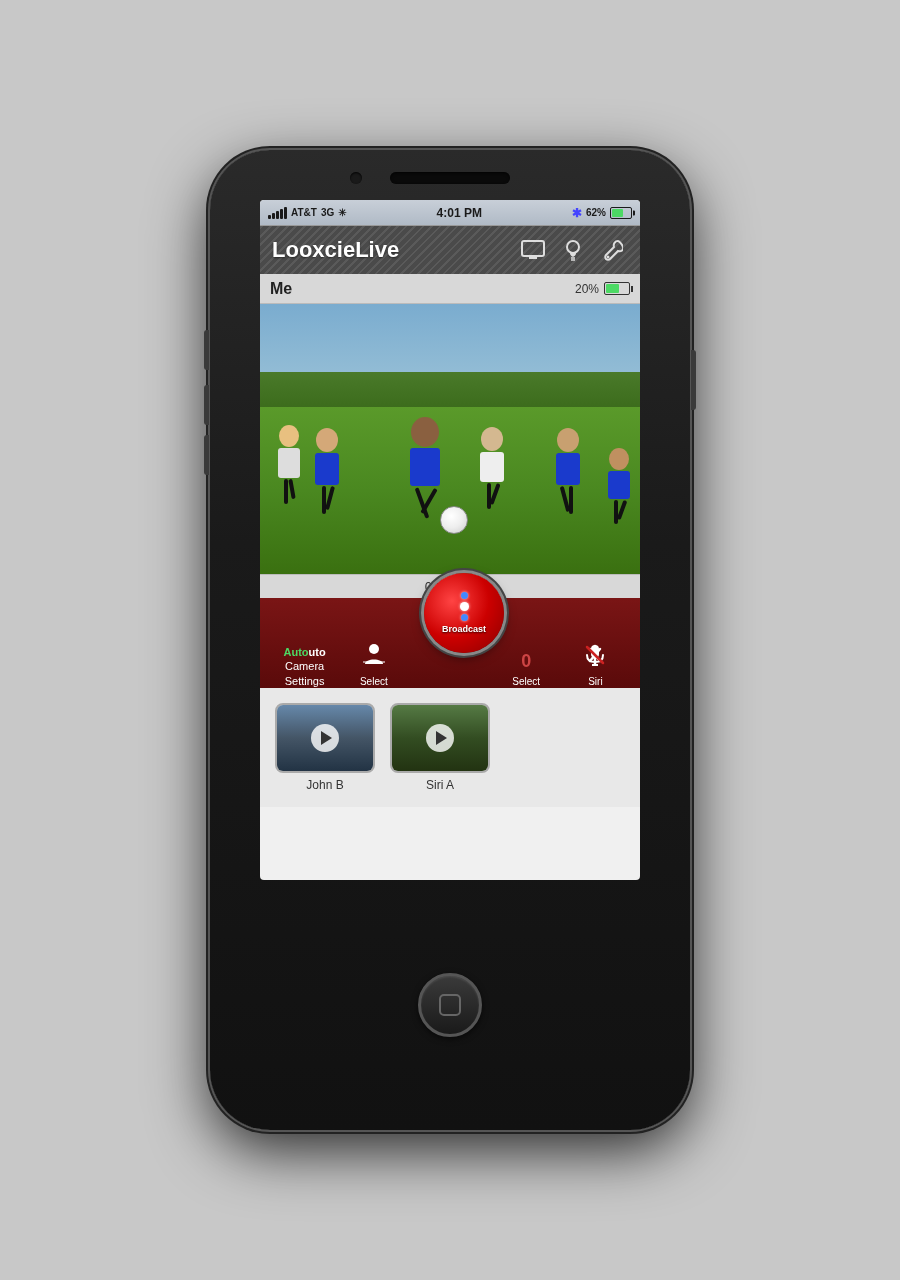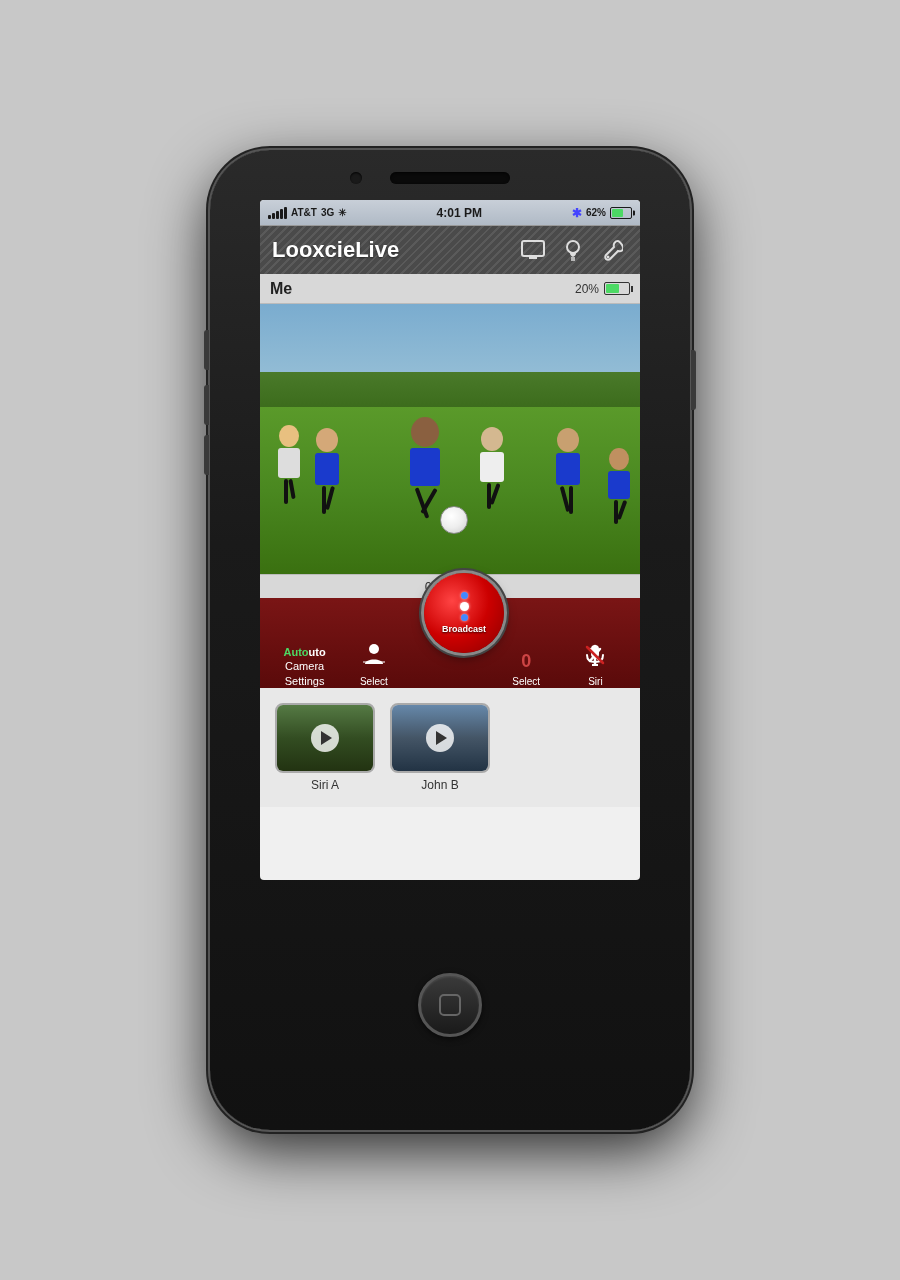--- a/index.html
+++ b/index.html
@@ -650,36 +650,36 @@
             <line x1="5" y1="5" x2="21" y2="21" stroke="#cc2222" stroke-width="2.5" stroke-linecap="round"></line>
           </svg>
         </div>
         <span class="ctrl-label">Siri</span>
       </div>
     </div>
 
     <div class="thumbnails-area">
       <div class="thumb-item">
         <div class="thumb-video">
+          <div class="thumb-bg1"></div>
+          <div class="play-circle">
+            <div class="play-triangle"></div>
+          </div>
+        </div>
+        <span class="thumb-name">John B</span>
+      </div>
+      <div class="thumb-item">
+        <div class="thumb-video">
           <div class="thumb-bg2"></div>
           <div class="play-circle">
             <div class="play-triangle"></div>
           </div>
         </div>
         <span class="thumb-name">Siri A</span>
       </div>
-      <div class="thumb-item">
-        <div class="thumb-video">
-          <div class="thumb-bg1"></div>
-          <div class="play-circle">
-            <div class="play-triangle"></div>
-          </div>
-        </div>
-        <span class="thumb-name">John B</span>
-      </div>
     </div>
 
   </div>
 
   <div class="home-btn-area">
     <div class="home-btn">
       <div class="home-square"></div>
     </div>
   </div>
 

